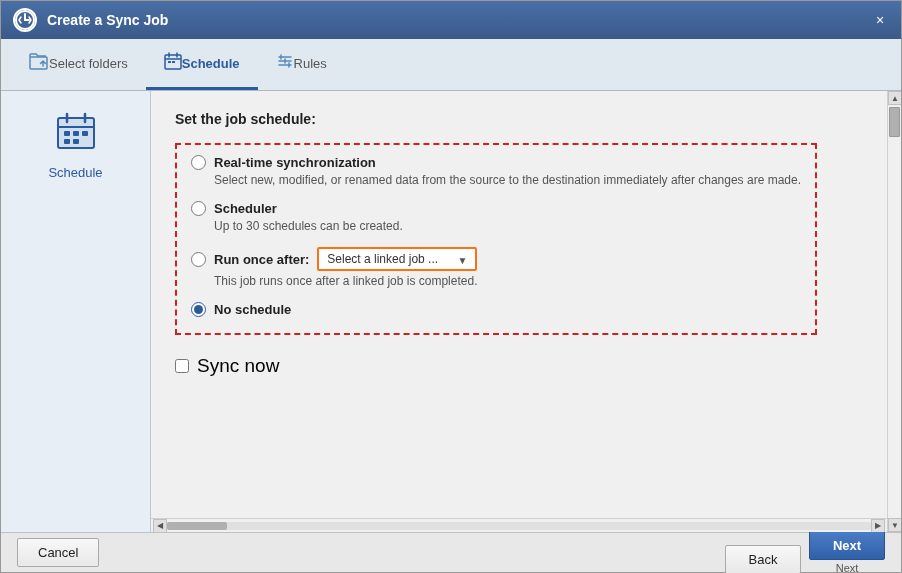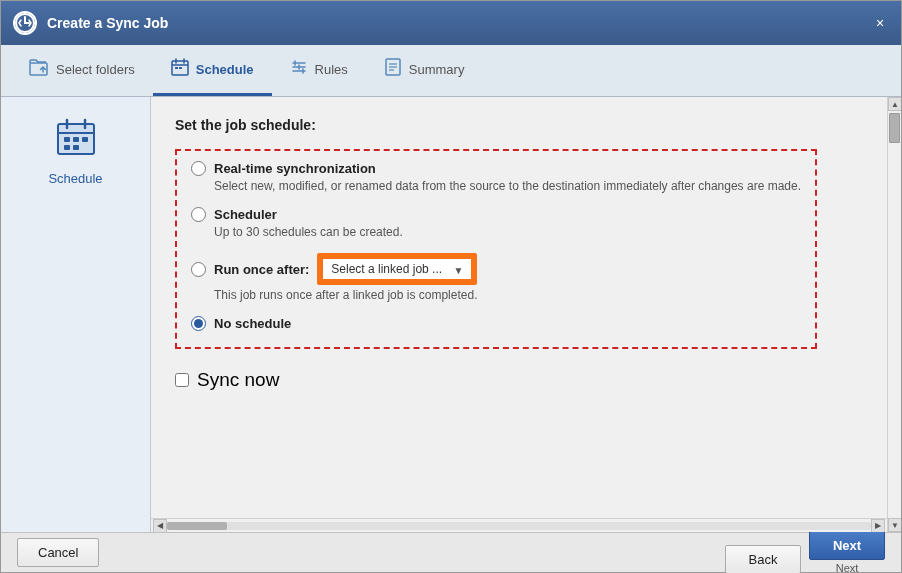--- a/index.html
+++ b/index.html
@@ -20,21 +20,21 @@
       background: #f0f0f0;
       border: 1px solid #999;
       display: flex;
       flex-direction: column;
       box-shadow: 2px 2px 10px rgba(0,0,0,0.4);
     }
     .title-bar {
       background: linear-gradient(to bottom, #4a6fa5, #3a5a8a);
       color: white;
       padding: 0 12px;
-      height: 44px;
+      height: 38px;
       display: flex;
       align-items: center;
       gap: 10px;
       flex-shrink: 0;
     }
     .title-bar-icon {
       width: 24px;
       height: 24px;
       border: 2px solid white;
       border-radius: 50%;
@@ -65,21 +65,20 @@
       display: flex;
       align-items: center;
       height: 52px;
       padding: 0 10px;
       gap: 0;
       flex-shrink: 0;
     }
     .wizard-tab {
       display: flex;
       align-items: center;
-      gap: 7px;
       padding: 8px 18px;
       cursor: pointer;
       color: #555;
       font-size: 13px;
       border-bottom: 3px solid transparent;
       height: 100%;
     }
     .wizard-tab.active {
       color: #2a5b9e;
       border-bottom: 3px solid #2a5b9e;
@@ -171,21 +170,21 @@
       color: #222;
     }
     .option-desc {
       font-size: 12px;
       color: #555;
       margin-left: 23px;
     }
     .linked-job-select {
       display: flex;
       align-items: flex-end;
-      border: 6px solid #f97316;
+      border: 2px solid #f97316;
       background: white;
       padding: 3px 8px;
       border-radius: 2px;
       min-width: 160px;
       cursor: pointer;
       font-size: 12px;
       color: #333;
       justify-content: space-between;
     }
     .linked-job-select-arrow {
@@ -369,31 +368,20 @@
         <svg width="18" height="18" viewBox="0 0 18 18" fill="none">
           <line x1="3" y1="5" x2="15" y2="5" stroke="#5588bb" stroke-width="1.5" stroke-linecap="round"></line>
           <line x1="3" y1="9" x2="15" y2="9" stroke="#5588bb" stroke-width="1.5" stroke-linecap="round"></line>
           <line x1="3" y1="13" x2="15" y2="13" stroke="#5588bb" stroke-width="1.5" stroke-linecap="round"></line>
           <line x1="5" y1="3" x2="5" y2="7" stroke="#5588bb" stroke-width="1.5" stroke-linecap="round"></line>
           <line x1="9" y1="7" x2="9" y2="11" stroke="#5588bb" stroke-width="1.5" stroke-linecap="round"></line>
           <line x1="13" y1="11" x2="13" y2="15" stroke="#5588bb" stroke-width="1.5" stroke-linecap="round"></line>
         </svg>
       </span>
       <span>Rules</span>
-    </div>
-    <div class="wizard-tab">
-      <span class="wizard-tab-icon">
-        <svg width="18" height="18" viewBox="0 0 18 18" fill="none">
-          <rect x="2" y="1" width="14" height="16" rx="1" stroke="#5588bb" stroke-width="1.5" fill="none"></rect>
-          <line x1="5" y1="6" x2="13" y2="6" stroke="#5588bb" stroke-width="1.2"></line>
-          <line x1="5" y1="9" x2="13" y2="9" stroke="#5588bb" stroke-width="1.2"></line>
-          <line x1="5" y1="12" x2="10" y2="12" stroke="#5588bb" stroke-width="1.2"></line>
-        </svg>
-      </span>
-      <span>Summary</span>
     </div>
   </div>
 
   <div class="main-area">
 
     <div class="sidebar">
       <div class="sidebar-icon">
         <svg width="40" height="40" viewBox="0 0 40 40" fill="none">
           <rect x="2" y="7" width="36" height="30" rx="2" stroke="#2a5b9e" stroke-width="2" fill="#d0dff0"></rect>
           <line x1="11" y1="3" x2="11" y2="11" stroke="#2a5b9e" stroke-width="2.5" stroke-linecap="round"></line>

